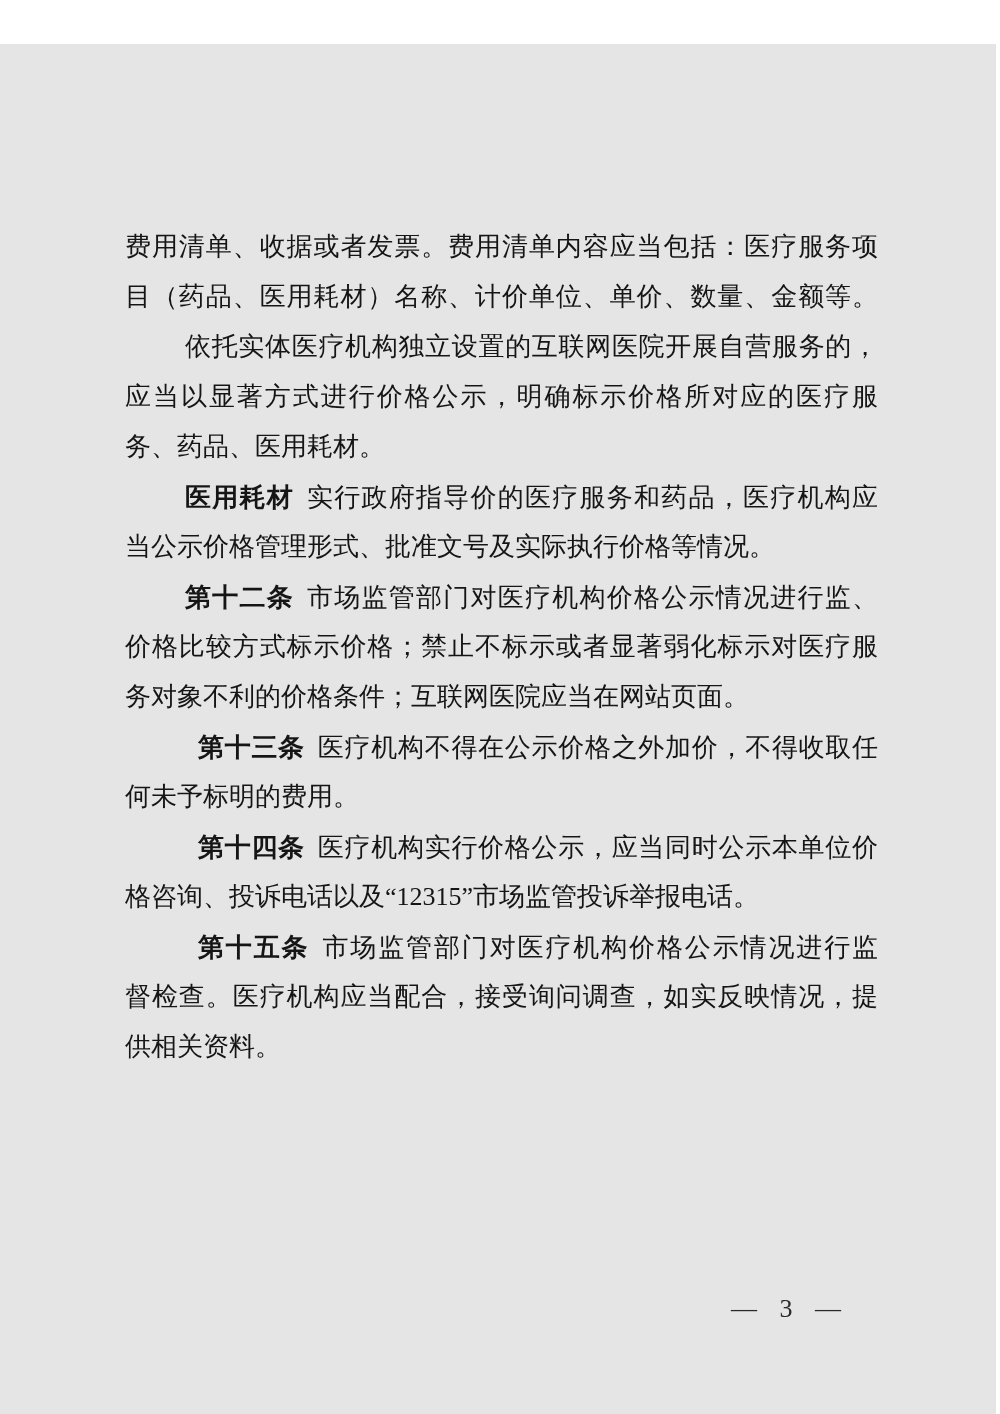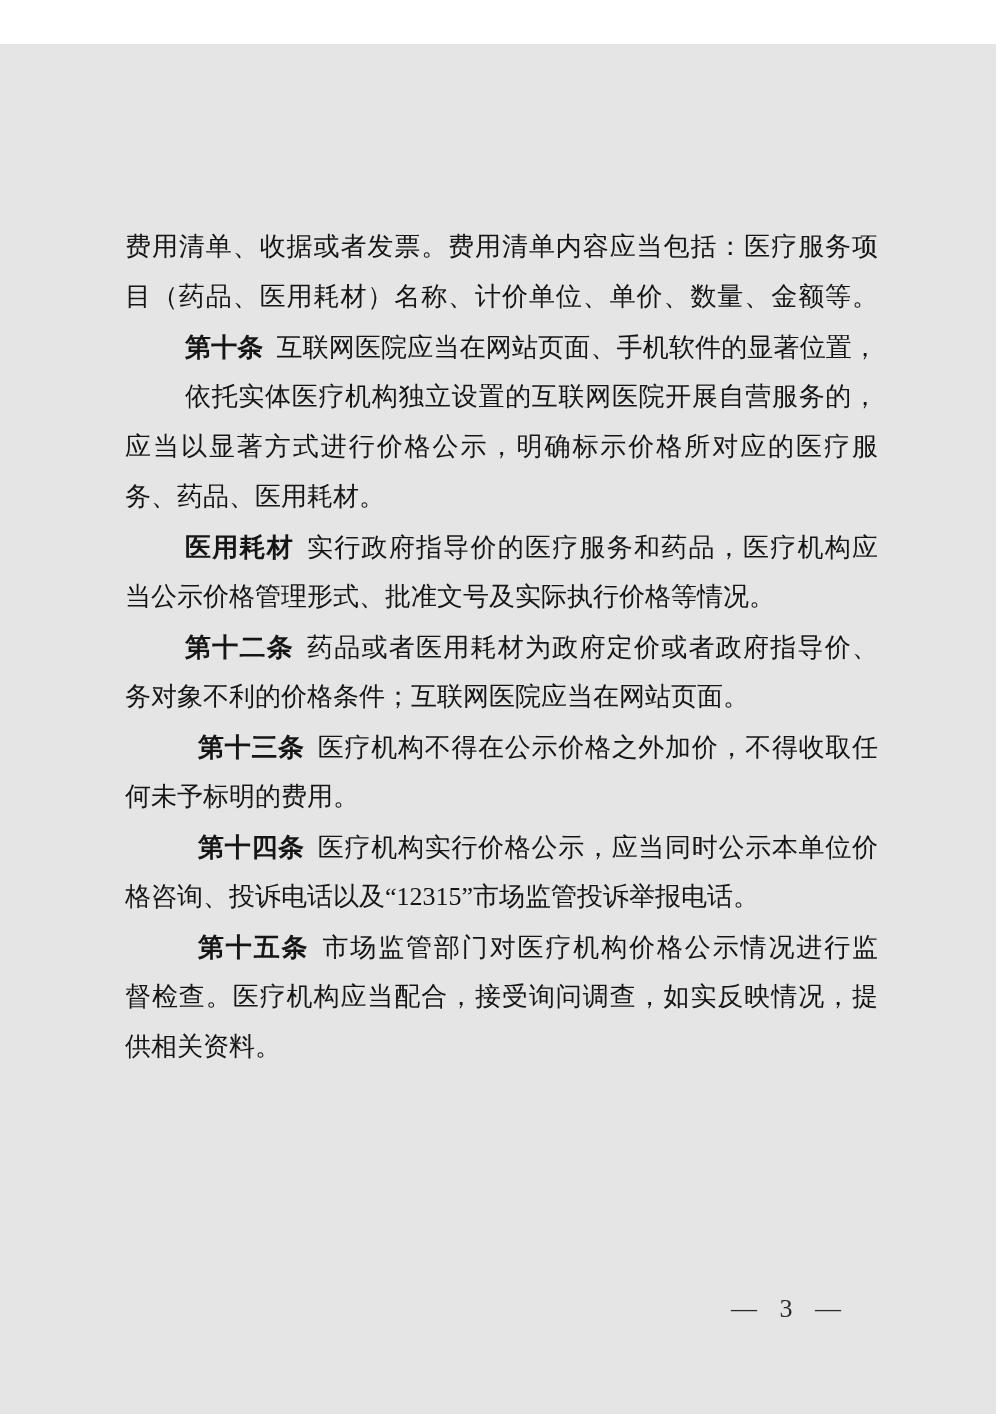--- a/index.html
+++ b/index.html
@@ -51,30 +51,30 @@
 </style>
 </head>
 <body>
 
 <div class="page">
   <div class="textblock">
 
     <div class="line full"><span>费用清单、收据或者发票。费用清单内容应当包括：医疗服务项</span></div>
     <div class="line full"><span>目（药品、医用耗材）名称、计价单位、单价、数量、金额等。</span></div>
 
-    <div class="line full indent2"><span class="head">第十条</span><span>互联网医院应当在网站页面、手机软件的显著位置，</span></div>
 
     <div class="line full indent2"><span>依托实体医疗机构独立设置的互联网医院开展自营服务的，</span></div>
     <div class="line full"><span>应当以显著方式进行价格公示，明确标示价格所对应的医疗服</span></div>
     <div class="line short"><span>务、药品、医用耗材。</span></div>
 
     <div class="line full indent2"><span class="head">医用耗材</span><span>实行政府指导价的医疗服务和药品，医疗机构应</span></div>
     <div class="line short"><span>当公示价格管理形式、批准文号及实际执行价格等情况。</span></div>
 
-    <div class="line full indent2"><span class="head">第十二条</span><span>药品或者医用耗材为政府定价或者政府指导价、</span></div>
+    <div class="line full indent2"><span class="head">第十二条</span><span>市场监管部门对医疗机构价格公示情况进行监、</span></div>
+    <div class="line full"><span>价格比较方式标示价格；禁止不标示或者显著弱化标示对医疗服</span></div>
     <div class="line short"><span>务对象不利的价格条件；互联网医院应当在网站页面。</span></div>
 
     <div class="line full indent25"><span class="head">第十三条</span><span>医疗机构不得在公示价格之外加价，不得收取任</span></div>
     <div class="line short"><span>何未予标明的费用。</span></div>
 
     <div class="line full indent25"><span class="head">第十四条</span><span>医疗机构实行价格公示，应当同时公示本单位价</span></div>
     <div class="line short"><span>格咨询、投诉电话以及“12315”市场监管投诉举报电话。</span></div>
 
     <div class="line full indent25"><span class="head">第十五条</span><span>市场监管部门对医疗机构价格公示情况进行监</span></div>
     <div class="line full"><span>督检查。医疗机构应当配合，接受询问调查，如实反映情况，提</span></div>

